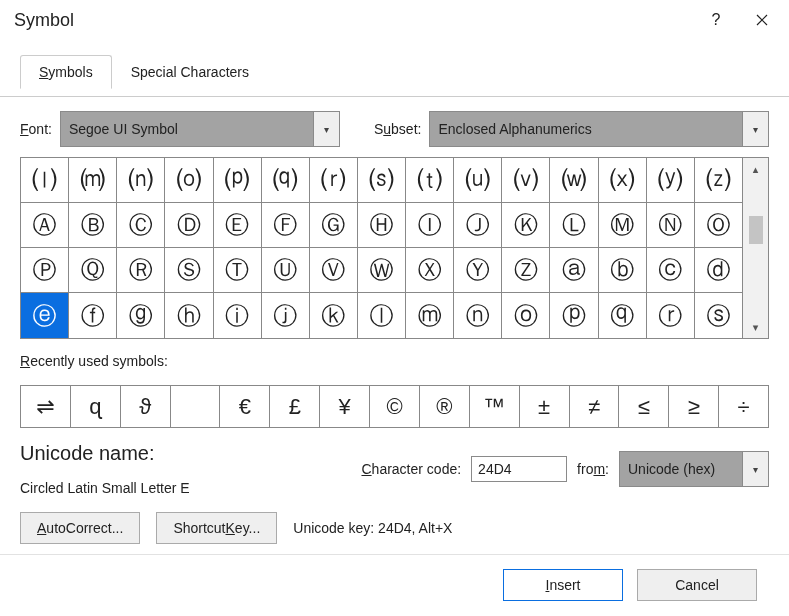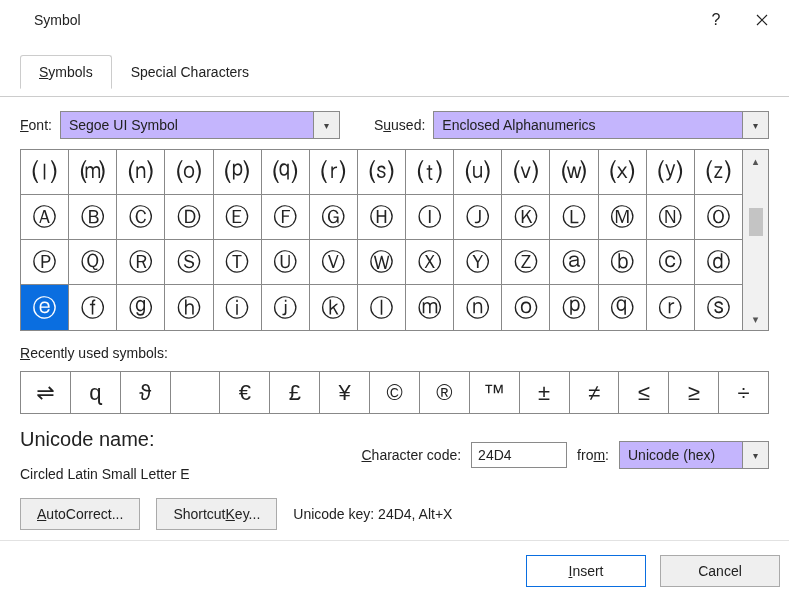--- a/index.html
+++ b/index.html
@@ -12,21 +12,21 @@
     width: 789px;
     height: 616px;
     overflow: hidden;
   }
   .titlebar {
     display: flex;
     align-items: center;
     height: 40px;
     padding: 0 4px 0 14px;
   }
-  .titlebar .title { flex: 1; font-size: 14px; margin-left: 20px; }
+  .titlebar .title { flex: 1; font-size: 18px; }
   .titlebar .tbtn {
     width: 46px; height: 40px;
     display: flex; align-items: center; justify-content: center;
     font-size: 16px;
   }
   .tabs {
     display: flex;
     padding: 14px 20px 8px 20px;
     border-bottom: 1px solid #ccc;
   }
@@ -52,22 +52,22 @@
     align-items: center;
     gap: 8px;
     margin-bottom: 10px;
   }
   .lbl { font-size: 14px; white-space: nowrap; }
   .combo {
     flex: 1;
     display: flex;
     align-items: center;
     border: 1px solid #8a8a8a;
-    height: 28px;
-    background: #c4b5fd;
+    height: 36px;
+    background: #a3a3a3;
   }
   .combo .val { flex:1; padding: 0 8px; font-size: 14px; }
   .combo-btn {
     width: 26px; height: 100%;
     background: #efefef;
     border-left: 1px solid #8a8a8a;
     display: flex; align-items: center; justify-content: center;
   }
   .chev { font-size: 10px; color: #444; }
   .subset-gap { width: 18px; }
@@ -98,21 +98,21 @@
     width: 26px;
     border-right: 1px solid #888;
     display: flex; flex-direction: column;
     align-items: center;
     background: #f1f1f1;
   }
   .scroll .arr { height: 22px; display:flex; align-items:center; justify-content:center; width:100%; font-size:11px; color:#555;}
   .scroll .thumb { width: 14px; height: 28px; background: #c4c4c4; margin-top: 36px; }
   .scroll .spacer { flex: 1; }
 
-  .recent-label { font-size: 14px; margin-bottom: 10px; }
+  .recent-label { font-size: 14px; margin-bottom: 16px; }
   .recent {
     display: grid;
     grid-template-columns: repeat(15, 1fr);
     border-top: 1px solid #888;
     border-left: 1px solid #888;
     margin-bottom: 14px;
   }
   .rcell {
     border-right: 1px solid #888;
     border-bottom: 1px solid #888;
@@ -147,21 +147,21 @@
     font-size: 14px;
     display:inline-flex; align-items:center; justify-content:center;
     margin-right: 16px;
     cursor: default;
   }
   .btn-row { display:flex; align-items:center; margin-top:16px; }
   .shortcut-txt { font-size:14px; }
 
   .footer {
     display:flex; justify-content:flex-end; gap:14px;
-    padding: 14px 9px;
+    padding: 14px 32px;
     border-top: 1px solid #e2e2e2;
   }
   .fbtn {
     width: 120px; height: 32px;
     border: 1px solid #aaa;
     background: #efefef;
     display:flex; align-items:center; justify-content:center;
     font-size: 14px;
   }
   .fbtn.primary { border: 1.5px solid #0a6ee0; background:#fff; }
@@ -195,21 +195,21 @@
       <span class="under">F</span><span>ont:</span>
     </div>
     <div class="combo" style="flex:0 0 280px">
       <div class="val">Segoe UI Symbol</div>
       <div class="combo-btn">
           <span class="chev">▾</span>
         </div>
     </div>
     <div class="subset-gap"></div>
     <div class="lbl">
-      <span>S</span><span class="under">u</span><span>used:</span>
+      <span>S</span><span class="under">u</span><span>bset:</span>
     </div>
     <div class="combo">
       <div class="val">Enclosed Alphanumerics</div>
       <div class="combo-btn">
           <span class="chev">▾</span>
         </div>
     </div>
   </div>
 
   <div class="grid-wrap">

